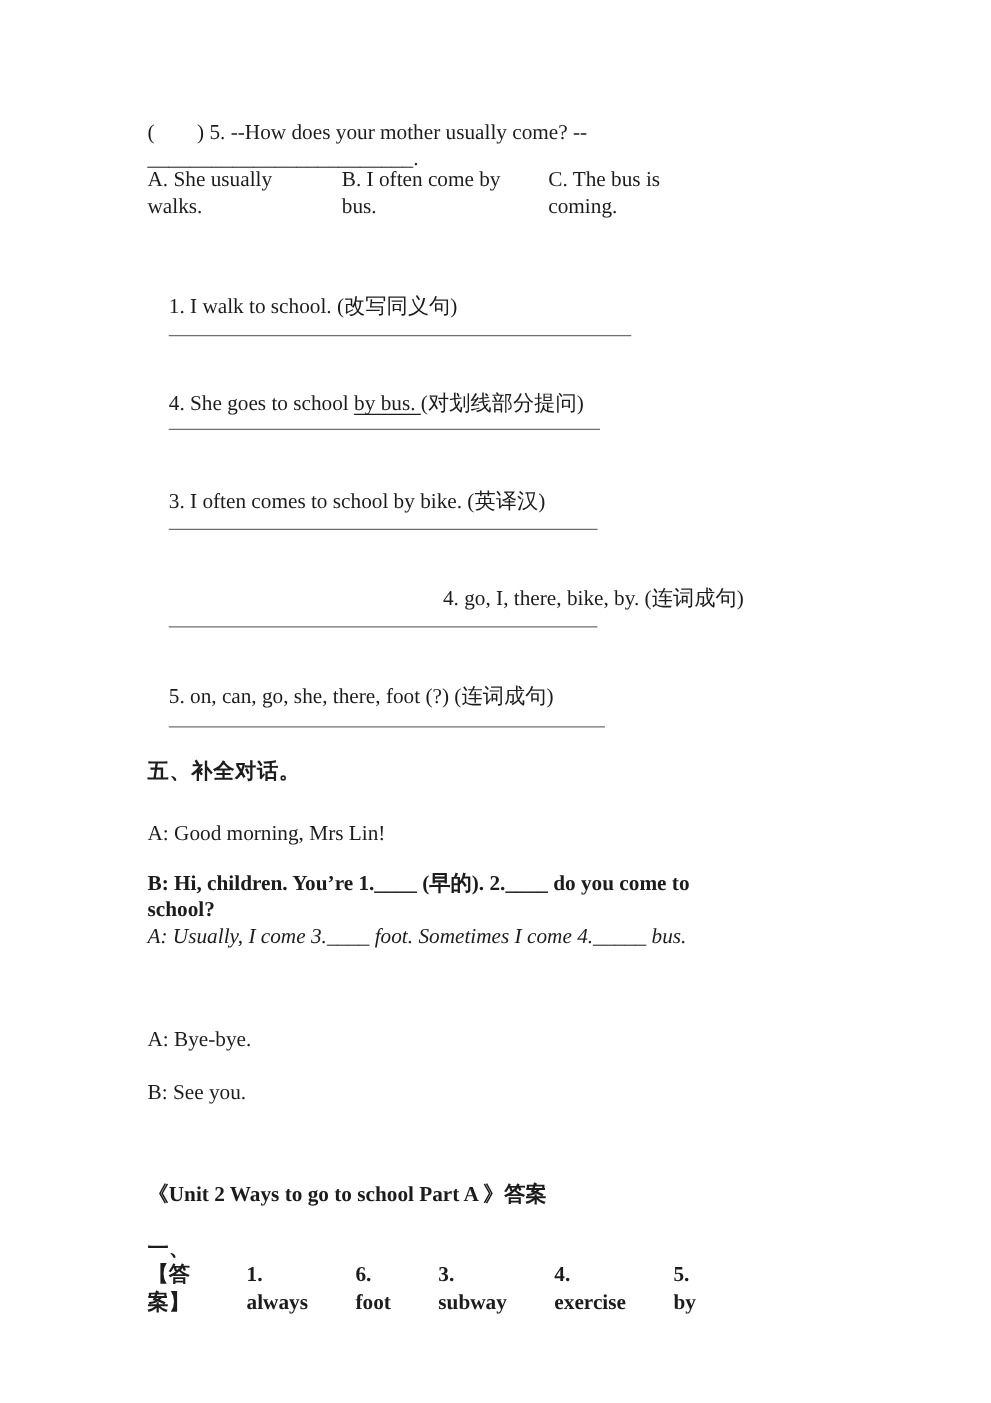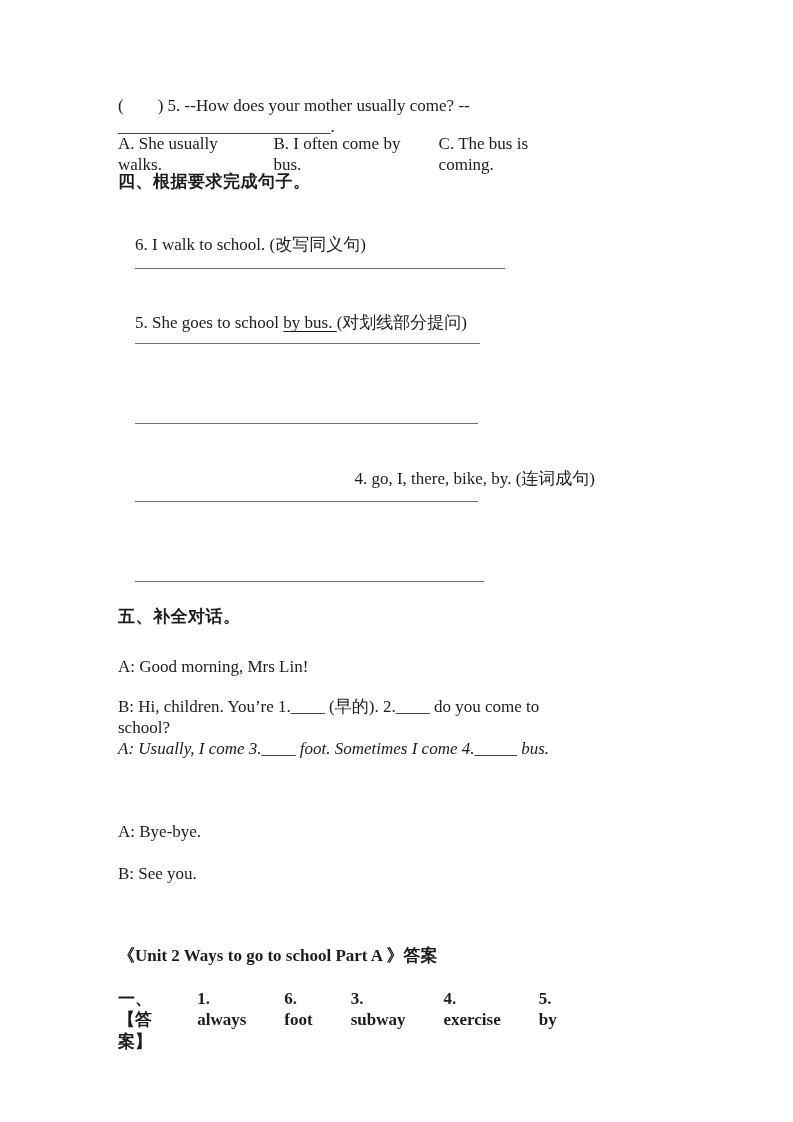--- a/index.html
+++ b/index.html
@@ -18,21 +18,21 @@
     overflow: hidden;
   }
   .row {
     position: absolute;
     left: 118px;
     right: 90px;
     white-space: pre-wrap;
     line-height: 1.25;
   }
   .mc-question   { top: 95px; }
-  .mc-options    { top: 133px; display: flex; }
+  .mc-options    { top: 133px; display: flex; justify-content: flex-end; }
   .mc-options span { margin-right: 27px; white-space: pre-wrap; }
   .sec4-heading  { top: 171px; font-weight: bold; letter-spacing: 0.5px; }
   .item-1 { top: 213px; }
   .item-2 { top: 291px; }
   .item-3 { top: 369px; }
   .item-4 { top: 447px; text-align: right; }
   .item-5 { top: 525px; }
   .blank-line {
     position: absolute;
     left: 135px;
@@ -41,68 +41,73 @@
     border-bottom: 1.6px solid #6f6f6f;
   }
   .bl-1 { top: 268px; width: 370px; }
   .bl-2 { top: 343px; width: 345px; }
   .bl-3 { top: 423px; width: 343px; }
   .bl-4 { top: 501px; width: 343px; }
   .bl-5 { top: 581px; width: 349px; }
   .underlined { text-decoration: underline; text-underline-offset: 3px; }
   .sec5-heading  { top: 606px; font-weight: bold; letter-spacing: 0.5px; }
   .d-0 { top: 656px; }
-  .d-1 { top: 696px; }
+  .d-1 { top: 696px; font-weight: bold; }
   .d-2 { top: 738px; font-style: italic; }
   .d-3 { top: 780px; }
   .d-4 { top: 821px; }
   .d-5 { top: 863px; }
   .answers-title {
     top: 945px;
     left: 118px;
     right: 60px;
     text-align: left;
     font-weight: bold;
   }
-  .answers-row { top: 988px; display: flex; align-items: flex-start; }
+  .answers-row { top: 988px; display: flex; align-items: flex-end; }
   .answers-label { font-weight: bold; margin-right: 26px; white-space: pre-wrap; }
   .answers-row .ans-item { margin-right: 38px; white-space: pre-wrap; font-weight: bold; }
 </style>
 </head>
 <body>
 
 <div class="page">
 
   <div class="row mc-question">(        ) 5. --How does your mother usually come? --_________________________.</div>
 
   <div class="row mc-options">
     <span>A. She usually walks.</span>
     <span>B. I often come by bus.</span>
     <span>C. The bus is coming.</span>
   </div>
 
-  <div class="row sec4-heading">四、根据要求完成句子。</div>
 
   <div class="row item-1">
-    <span>6. I walk to school. (改写同义句)</span><span class="underlined"></span><span></span>
+    <span>1. I walk to school. (改写同义句)</span><span class="underlined"></span><span></span>
   </div>
   <div class="blank-line bl-1"></div>
 
   <div class="row item-2">
-    <span>5. She goes to school </span><span class="underlined">by bus. </span><span>(对划线部分提问)</span>
+    <span>4. She goes to school </span><span class="underlined">by bus. </span><span>(对划线部分提问)</span>
   </div>
   <div class="blank-line bl-2"></div>
 
+  <div class="row item-3">
+    <span>3. I often comes to school by bike. (英译汉)</span><span class="underlined"></span><span></span>
+  </div>
   <div class="blank-line bl-3"></div>
 
   <div class="row item-4">
     <span>4. go, I, there, bike, by. (连词成句)</span><span class="underlined"></span><span></span>
   </div>
   <div class="blank-line bl-4"></div>
 
+  <div class="row item-5">
+    <span>5. on, can, go, she, there, foot (?) (连词成句)</span><span class="underlined"></span><span></span>
+  </div>
   <div class="blank-line bl-5"></div>
 
   <div class="row sec5-heading">五、补全对话。</div>
 
   <div class="row d-0">A: Good morning, Mrs Lin!</div>
   <div class="row d-1">B: Hi, children. You’re 1.____ (早的). 2.____ do you come to school?</div>
   <div class="row d-2">A: Usually, I come 3.____ foot. Sometimes I come 4._____ bus.</div>
   <div class="row d-5">B: See you.</div>
   <div class="row d-4">A: Bye-bye.</div>
 

